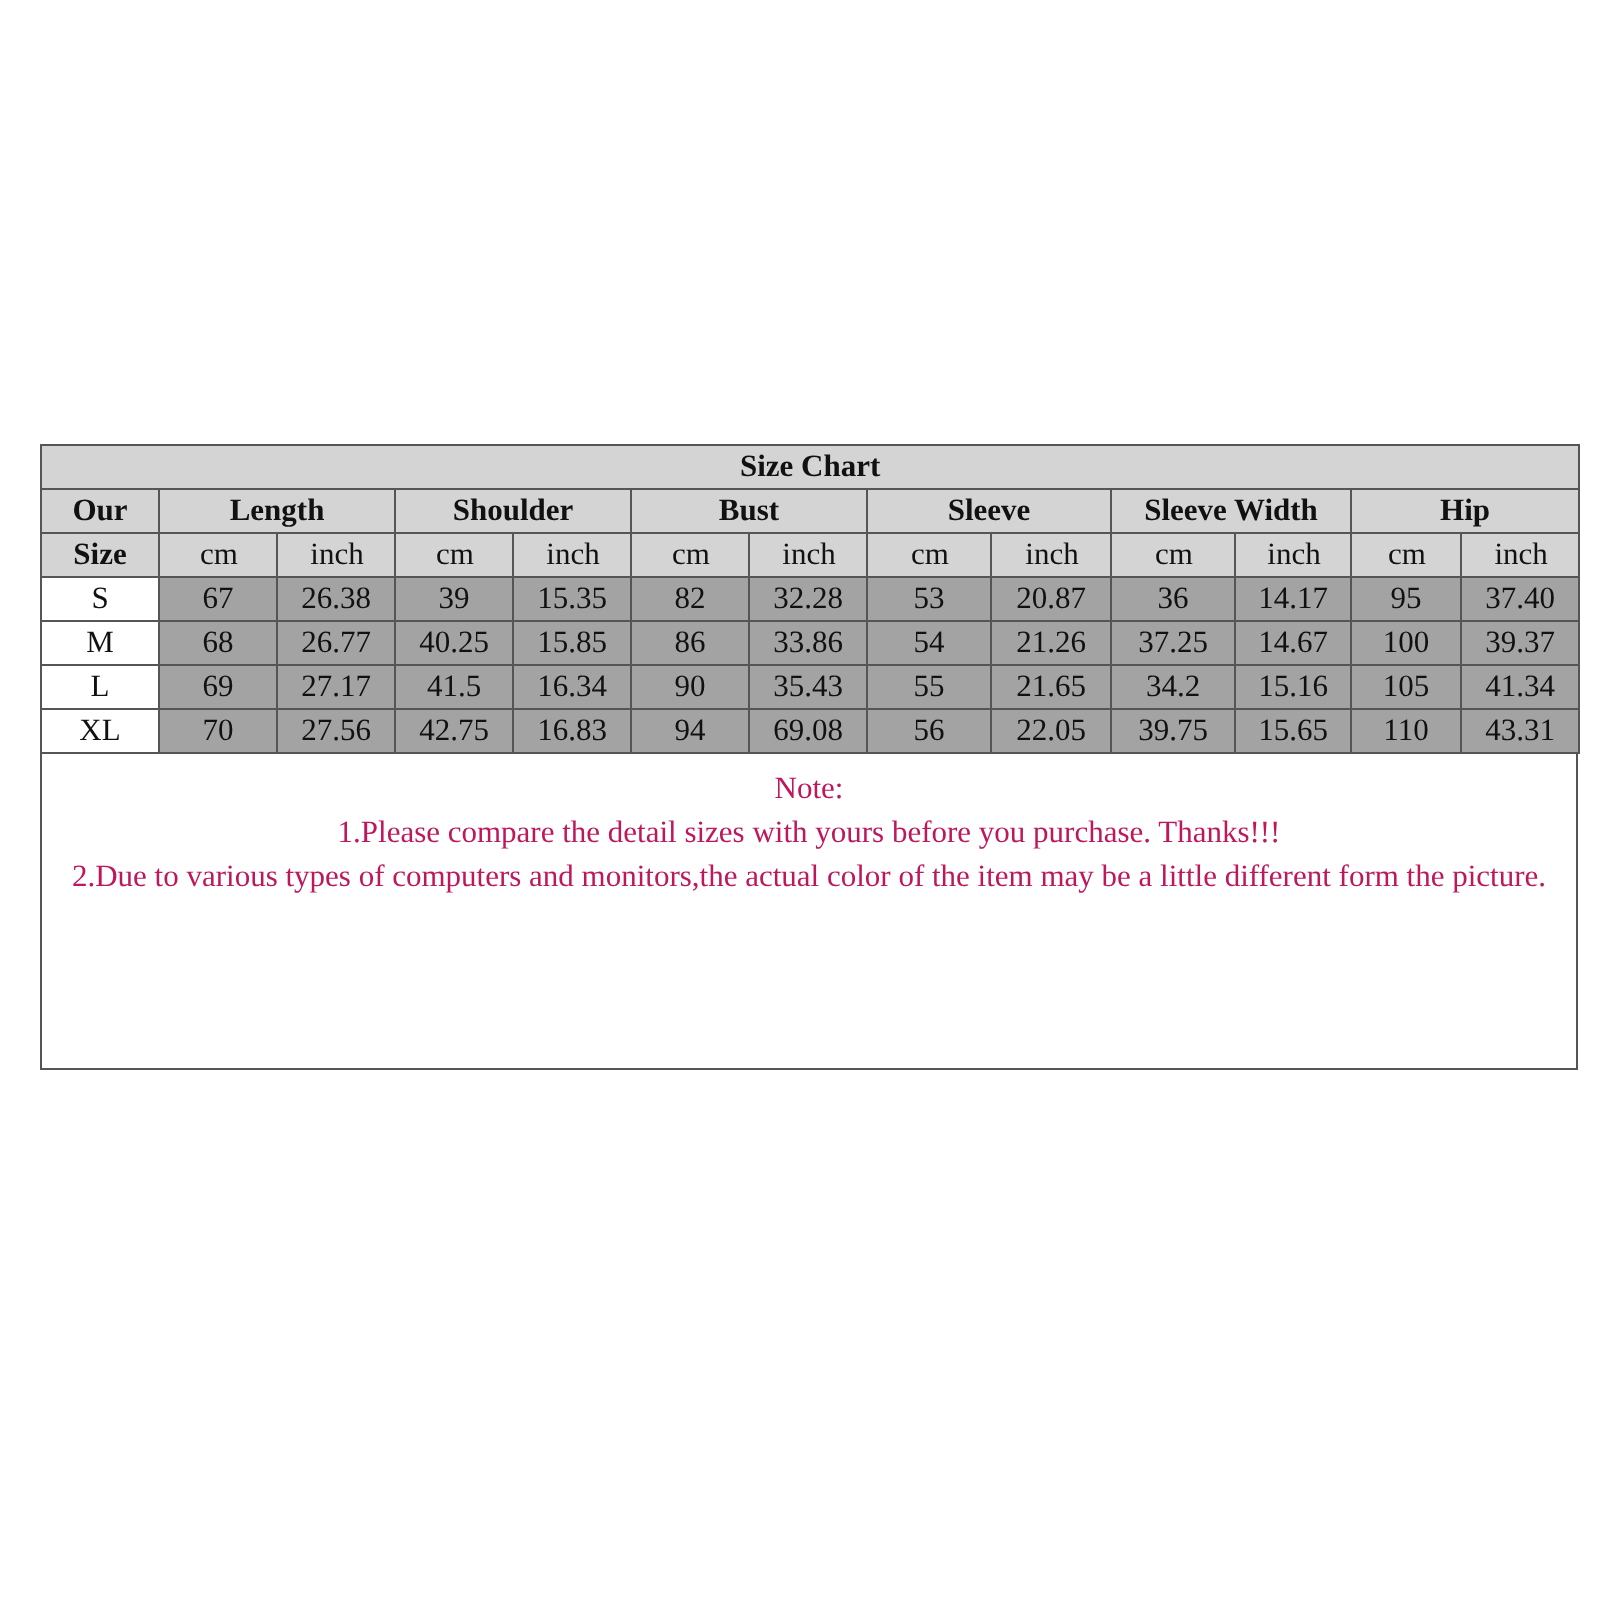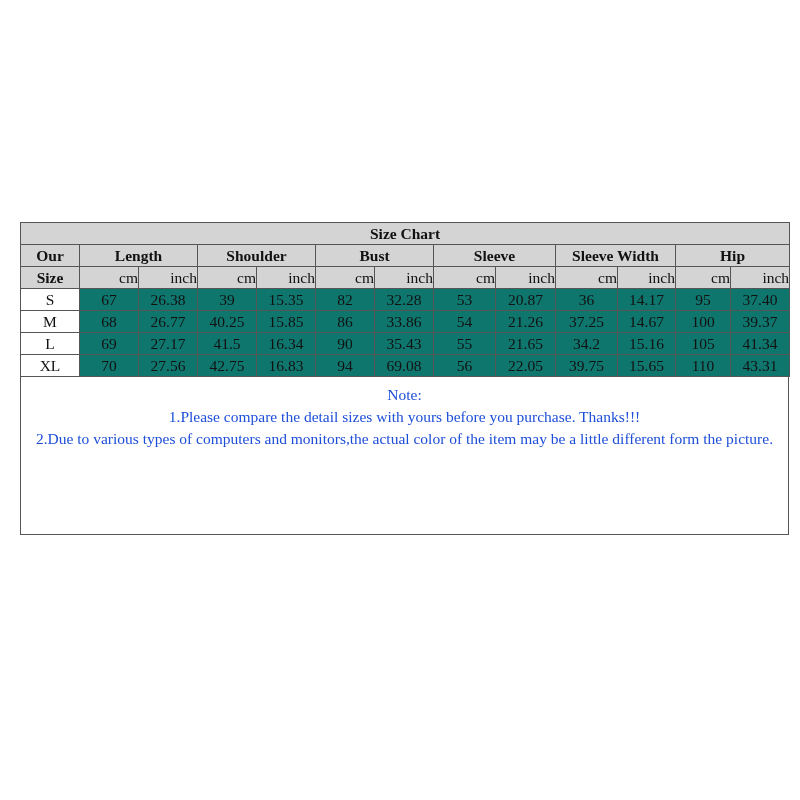--- a/index.html
+++ b/index.html
@@ -4,25 +4,25 @@
 <style>
   html, body { margin: 0; padding: 0; background: #ffffff; }
   body { width: 800px; height: 800px; position: relative; overflow: hidden;
          font-family: "Liberation Serif", "DejaVu Serif", serif; color: #111; }
   .chart { position: absolute; left: 20px; top: 222px; width: 769px; }
   table.size { border-collapse: collapse; width: 769px; table-layout: fixed; }
   table.size td { border: 1px solid #555; padding: 0; font-size: 15.5px; line-height: 20px; height: 21px; }
   .gray td, td.gray { background: #d4d4d4; }
   td.title { text-align: center; font-weight: bold; height: 22px; font-size: 15.5px; }
   td.hdr { text-align: center; font-weight: bold; font-size: 16px; margin-top: 20px; }
-  td.unit { text-align: right; padding-left: 1px !important; font-family: Liberation Serif, serif; }
-  td.num { text-align: center; background: #0f766e; }
+  td.unit { text-align: center; padding-left: 1px !important; font-family: Liberation Serif, serif; }
+  td.num { text-align: center; background: #a3a3a3; }
   td.size-cell { text-align: center; background: #fff; }
   .notes { border: 1px solid #555; border-top: none; width: 767px; height: 150px;
-           box-sizing: content-box; text-align: center; color: #1d4ed8;
+           box-sizing: content-box; text-align: center; color: #be185d;
            font-size: 15.5px; line-height: 22px; padding-top: 7px; }
   .notes div { padding: 0 4px; }
 </style>
 </head>
 <body>
 
 <div class="chart">
   <table class="size">
     <colgroup>
       <col style="width:59px">

